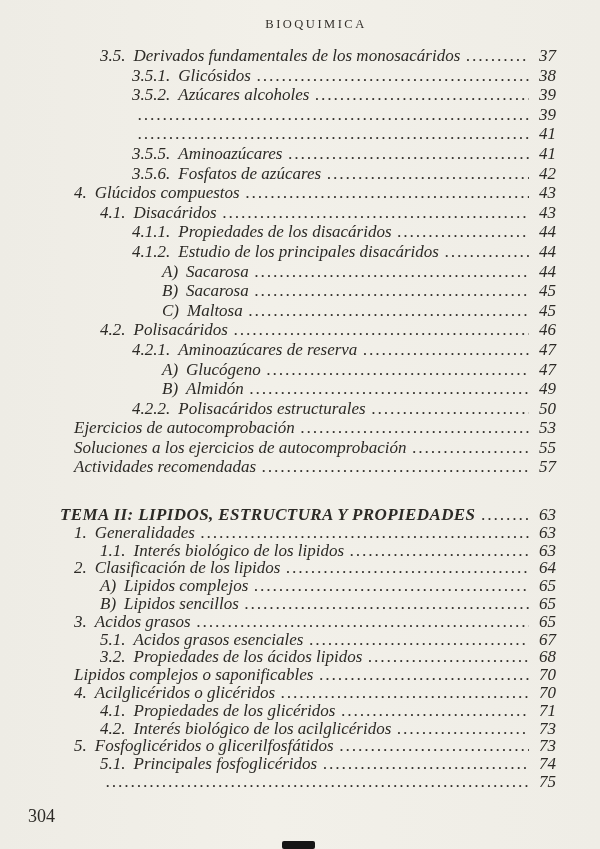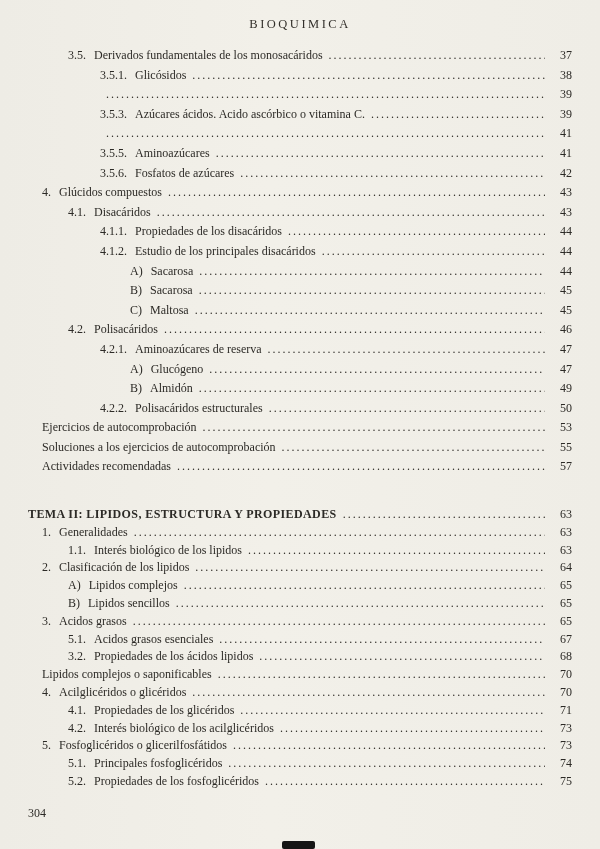--- a/index.html
+++ b/index.html
@@ -8,33 +8,35 @@
     position: relative;
     overflow: hidden;
     background: #f1efe8;
     color: #2c2a26;
     font-family: "Liberation Serif", serif;
   }
   .scan-page {
     position: absolute;
     inset: 0;
     background: linear-gradient(90deg, #eeece5 0%, #f2f0e9 45%, #efede6 100%);
+    padding-left: 32px;
   }
   .book-header {
     position: relative;
     padding-top: 17px;
     text-align: center;
     font-size: 12.5px;
     letter-spacing: 2.5px;
     color: #33302b;
   }
   .toc {
     position: relative;
-    margin: 14px 28px 0 28px;
-    font-size: 12px;
+    margin: 14px 44px 0 28px;
+    font-size: 17px;
+    font-style: italic;
   }
   .toc-row {
     display: flex;
     align-items: baseline;
   }
   .toc-section-0 .toc-row { height: 19.6px; line-height: 19.6px; }
   .toc-section-1 .toc-row { height: 17.8px; line-height: 17.8px; }
   .toc-section-1 { margin-top: 29px; }
 
   .level-0 { padding-left: 0; }
@@ -61,21 +63,21 @@
   }
   .page-num {
     flex: 0 0 auto;
     min-width: 22px;
     text-align: right;
   }
   .book-footer {
     position: absolute;
     left: 28px;
     top: 806px;
-    font-size: 12px;
+    font-size: 18px;
   }
   .scan-mark {
     position: absolute;
     left: 282px;
     top: 841px;
     width: 33px;
     height: 8px;
     background: #151515;
     border-radius: 2px;
   }
@@ -92,25 +94,25 @@
           <span class="entry-text"><span class="entry-num">3.5.</span><span>Derivados fundamentales de los monosacáridos</span></span>
           <span class="leader"></span>
           <span class="page-num">37</span>
         </div>
         <div class="toc-row level-3">
           <span class="entry-text"><span class="entry-num">3.5.1.</span><span>Glicósidos</span></span>
           <span class="leader"></span>
           <span class="page-num">38</span>
         </div>
         <div class="toc-row level-3">
+          <span class="entry-text"><span class="entry-num">3.5.2.</span><span>Azúcares alcoholes</span></span>
           <span class="leader"></span>
           <span class="page-num">39</span>
         </div>
         <div class="toc-row level-3">
-          <span class="entry-text"><span class="entry-num">3.5.3.</span><span>Azúcares ácidos. Acido ascórbico o vitamina C.</span></span>
           <span class="leader"></span>
           <span class="page-num">39</span>
         </div>
         <div class="toc-row level-3">
           <span class="leader"></span>
           <span class="page-num">41</span>
         </div>
         <div class="toc-row level-3">
           <span class="entry-text"><span class="entry-num">3.5.5.</span><span>Aminoazúcares</span></span>
           <span class="leader"></span>
@@ -267,21 +269,20 @@
           <span class="entry-text"><span class="entry-num">5.</span><span>Fosfoglicéridos o glicerilfosfátidos</span></span>
           <span class="leader"></span>
           <span class="page-num">73</span>
         </div>
         <div class="toc-row level-2">
           <span class="entry-text"><span class="entry-num">5.1.</span><span>Principales fosfoglicéridos</span></span>
           <span class="leader"></span>
           <span class="page-num">74</span>
         </div>
         <div class="toc-row level-2">
-          <span class="entry-text"><span class="entry-num">5.2.</span><span>Propiedades de los fosfoglicéridos</span></span>
           <span class="leader"></span>
           <span class="page-num">75</span>
         </div>
       </div>
     </div>
 
   <div class="book-footer">304</div>
 
   <div class="scan-mark"></div>
 </div>

